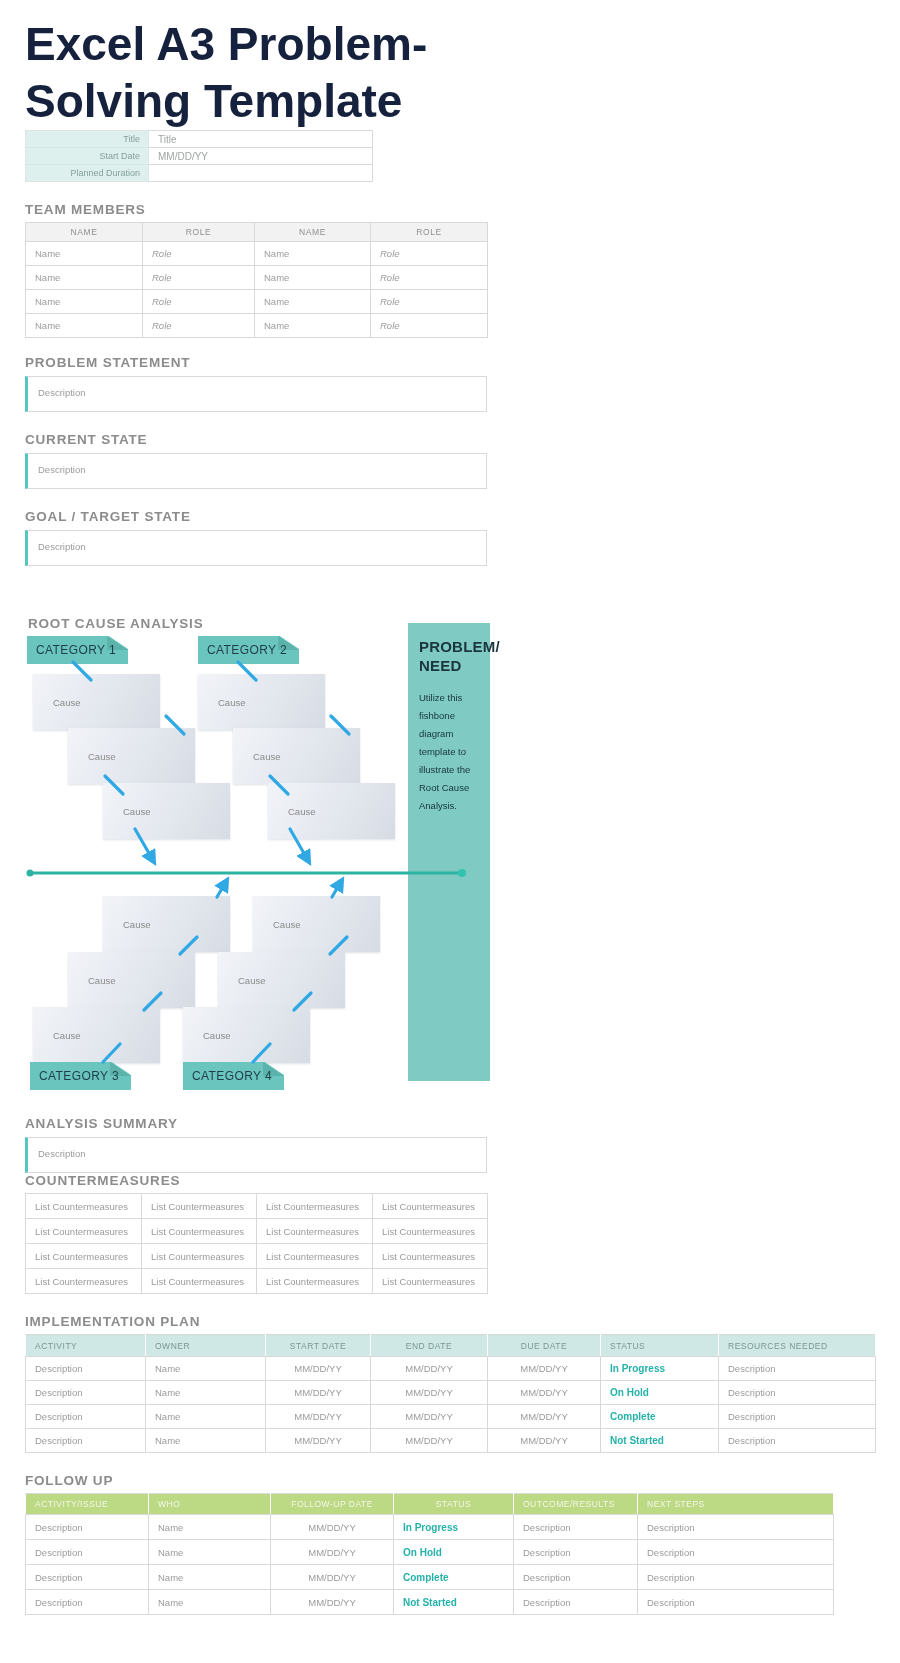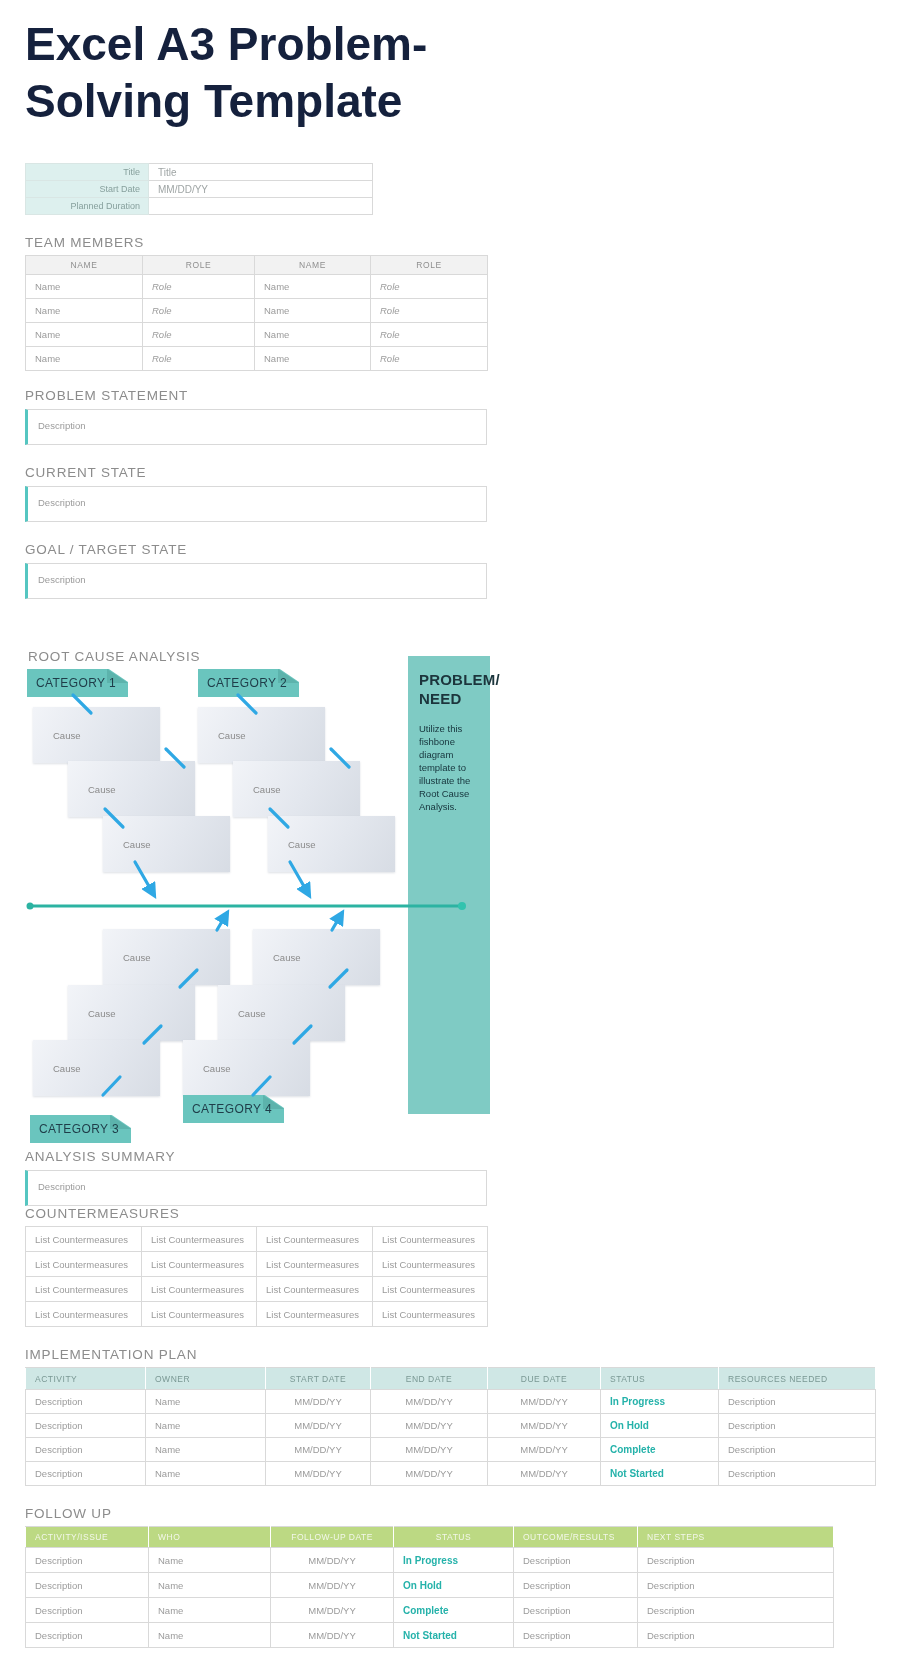--- a/index.html
+++ b/index.html
@@ -1,40 +1,40 @@
 <!DOCTYPE html>
 <html><head>
 <meta charset="utf-8">
 <style>
   *{box-sizing:border-box;margin:0;padding:0}
   body{width:900px;height:1663px;background:#ffffff;font-family:"Liberation Sans","DejaVu Sans",sans-serif;overflow:hidden}
   .page{padding:16px 25px 0 25px;position:relative}
   .main-title{max-width:510px;font-size:46px;line-height:57px;font-weight:700;color:#15213D;letter-spacing:0px}
-  .sec{font-size:13.5px;font-weight:400;color:#8C8C8C;letter-spacing:0.8px}
+  .sec{font-size:13.5px;font-weight:700;color:#8C8C8C;letter-spacing:0.8px}
   table{border-collapse:collapse;table-layout:fixed}
   td,th{border:1px solid #D9D9D9;font-size:9.5px;color:#9B9B9B;font-weight:400;padding:0 0 0 9px;text-align:left;overflow:hidden;white-space:nowrap}
   .c{text-align:center;padding:0 2px}
   
-  .info-table{width:347px;margin-top:33px}
+  .info-table{width:347px;}
   .info-table td{height:17px}
   .info-table .lbl{background:#DDF0EE;color:#87A09D;font-size:9px;text-align:right;padding:0 8px 0 0;border-color:#D9E6E4}
   .info-table .val{font-size:10px;color:#9FA5A5}
   
   .team-table{width:462px;margin-top:5px}
   .team-table th{height:19px;background:#F2F2F2;color:#8F8F8F;font-size:8.5px;letter-spacing:0.6px;text-align:center;padding:0}
   .team-table td{height:24px}
   .italic{font-style:italic}
   
   .desc-box{width:462px;height:36px;border:1px solid #D9D9D9;border-left:3px solid #55C6C1;padding:10px 0 0 10px;font-size:9.5px;color:#9B9B9B}
   
   .fishbone{position:relative;height:478px;margin-top:50px;width:850px}
   .fb-heading{position:absolute;left:3px;top:0}
   .problem-box{position:absolute;left:383px;top:7px;width:82px;height:458px;background:#7FCBC4;padding:14px 9px 0 11px;z-index:0}
   .problem-title{font-size:15px;line-height:19px;font-weight:600;color:#1C353C;letter-spacing:0.2px}
-  .problem-body{margin-top:14px;font-size:9.5px;line-height:13px;color:#16343C;white-space:normal}
+  .problem-body{margin-top:14px;font-size:9.5px;line-height:18px;color:#16343C;white-space:normal}
   .cat-tab{position:absolute;width:101px;height:28px;background:#6AC5BE;z-index:2;
     clip-path:polygon(0 0,81% 0,100% 46%,100% 100%,0 100%);
     font-size:12px;color:#1F3D49;line-height:28px;padding-left:9px;letter-spacing:0.4px}
   .cat-tab::after{content:"";position:absolute;top:0;right:0;width:21px;height:14px;
     background:rgba(0,60,55,0.13);clip-path:polygon(0 0,100% 100%,0 100%)}
   .cause-box{position:absolute;width:127px;height:56px;z-index:1;
     background:linear-gradient(120deg,#F2F4F8 0%,#E3E7EE 55%,#D7DCE4 100%);
     box-shadow:0 1px 2px rgba(120,130,150,0.25);
     font-size:9.5px;color:#8A8A8A;display:flex;align-items:center;padding-left:20px}
   .fb-svg{position:absolute;left:0;top:0;width:470px;height:478px;z-index:5;pointer-events:none}
@@ -138,21 +138,21 @@
     <div class="sec fb-heading">ROOT CAUSE ANALYSIS</div>
 
     <div class="problem-box">
       <div class="problem-title">PROBLEM/</div>
       <div class="problem-title">NEED</div>
       <div class="problem-body">Utilize this fishbone diagram template to illustrate the Root Cause Analysis.</div>
     </div>
 
     <div class="cat-tab" style="left:2px;top:20px">CATEGORY 1</div>
     <div class="cat-tab" style="left:173px;top:20px">CATEGORY 2</div>
-    <div class="cat-tab" style="left:5px;top:466px">CATEGORY 3</div>
+    <div class="cat-tab" style="left:5px;top:446px">CATEGORY 3</div>
     <div class="cat-tab" style="left:158px;top:446px">CATEGORY 4</div>
 
     <div class="cause-box" style="left:8px;top:58px">Cause</div>
     <div class="cause-box" style="left:43px;top:112px">Cause</div>
     <div class="cause-box" style="left:78px;top:167px">Cause</div>
     <div class="cause-box" style="left:173px;top:58px">Cause</div>
     <div class="cause-box" style="left:208px;top:112px">Cause</div>
     <div class="cause-box" style="left:243px;top:167px">Cause</div>
     <div class="cause-box" style="left:78px;top:280px">Cause</div>
     <div class="cause-box" style="left:43px;top:336px">Cause</div>

